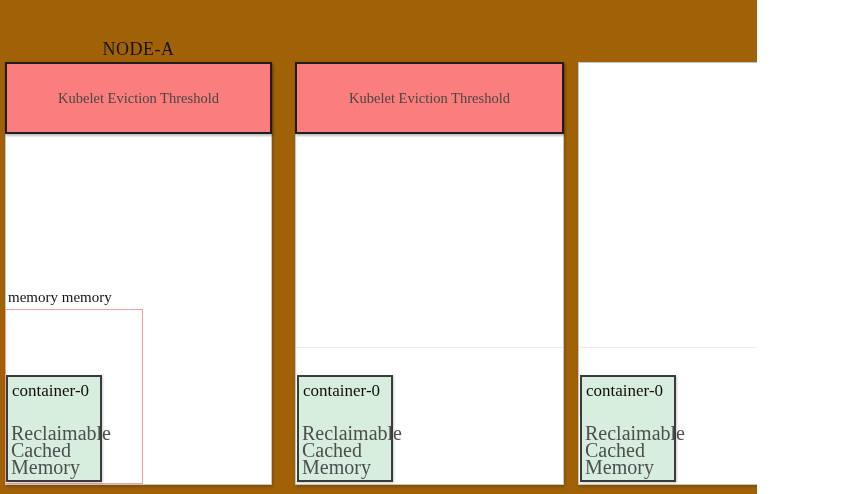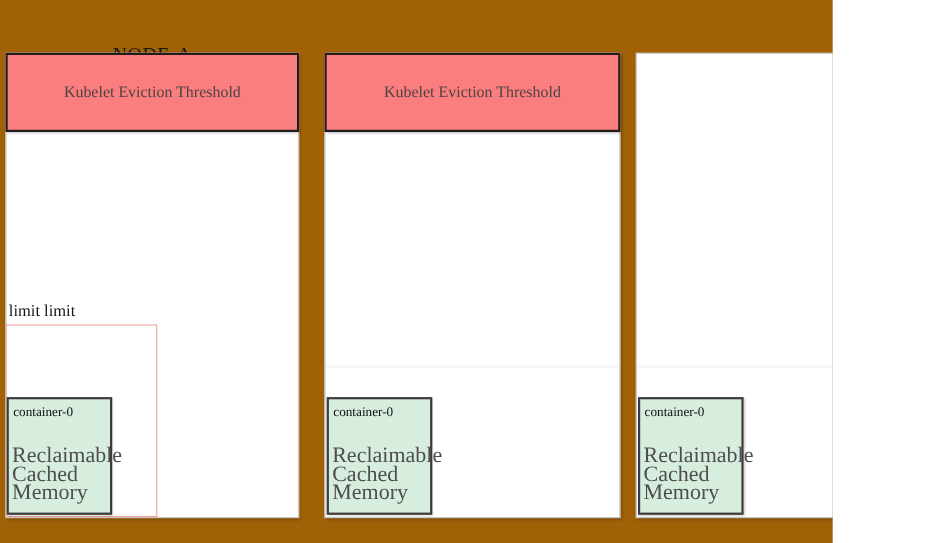--- a/index.html
+++ b/index.html
@@ -18,21 +18,21 @@
     font-size: 18px;
     letter-spacing: 0.5px;
     color: #141414;
   }
   #title-a { left: 5px;   width: 267px; }
   #title-b { left: 295px; width: 269px; }
   #title-c { left: 578px; width: 267px; }
 
   .node {
     position: absolute;
-    top: 48px;
+    top: 62px;
     height: 423px;
     background: #ffffff;
     border: 1px solid var(--node-border, #c6c6c6);
     box-sizing: border-box;
     box-shadow: 1px 2px 3px rgba(0,0,0,0.22);
   }
   #node-a { left: 5px;   width: 267px; }
   #node-b { left: 295px; width: 269px; }
   #node-c { left: 578px; width: 267px; }
 
@@ -84,21 +84,21 @@
     bottom: 2px;
     width: 96px;
     height: 107px;
     background: var(--container-green, #d7eede);
     border: 2px solid var(--container-border, #3b3b3b);
     box-sizing: border-box;
     box-shadow: 1px 1px 2px rgba(0,0,0,0.2);
     z-index: 2;
   }
   .container-name {
-    font-size: 12px;
+    font-size: 17px;
     color: #0e0e0e;
     padding: 4px 0 0 4px;
   }
   .container-desc {
     margin-top: 24px;
     padding: 0 3px;
     text-align: left;
     font-size: 20px;
     line-height: 17px;
     color: #4e4e4e;
@@ -106,21 +106,21 @@
 </style>
 </head>
 <body>
 
 <div class="canvas">
 
   <div class="node-title" id="title-a">NODE-A</div>
 
   <div class="node" id="node-a">
     <div class="eviction-band">Kubelet Eviction Threshold</div>
-    <div class="memory-limit-label">limit limit</div>
+    <div class="memory-limit-label">memory memory</div>
     <div class="memory-limit-box"></div>
     <div class="container-box">
       <div class="container-name">container-0</div>
       <div class="container-desc">Reclaimable Cached Memory</div>
     </div>
   </div>
 
   <div class="node" id="node-b">
     <div class="eviction-band">Kubelet Eviction Threshold</div>
     <div class="memory-seam"></div>

